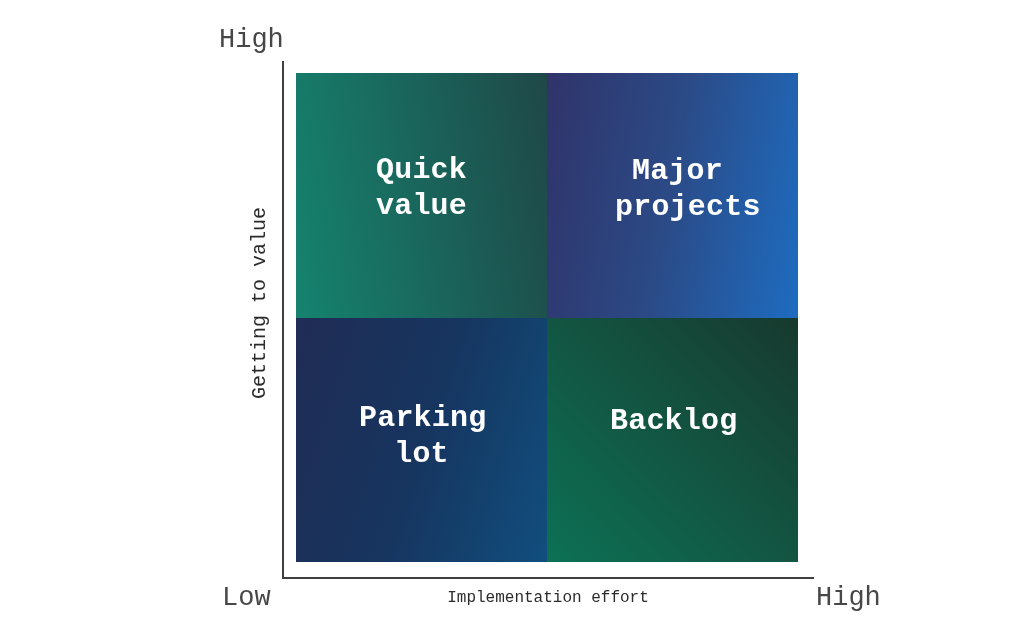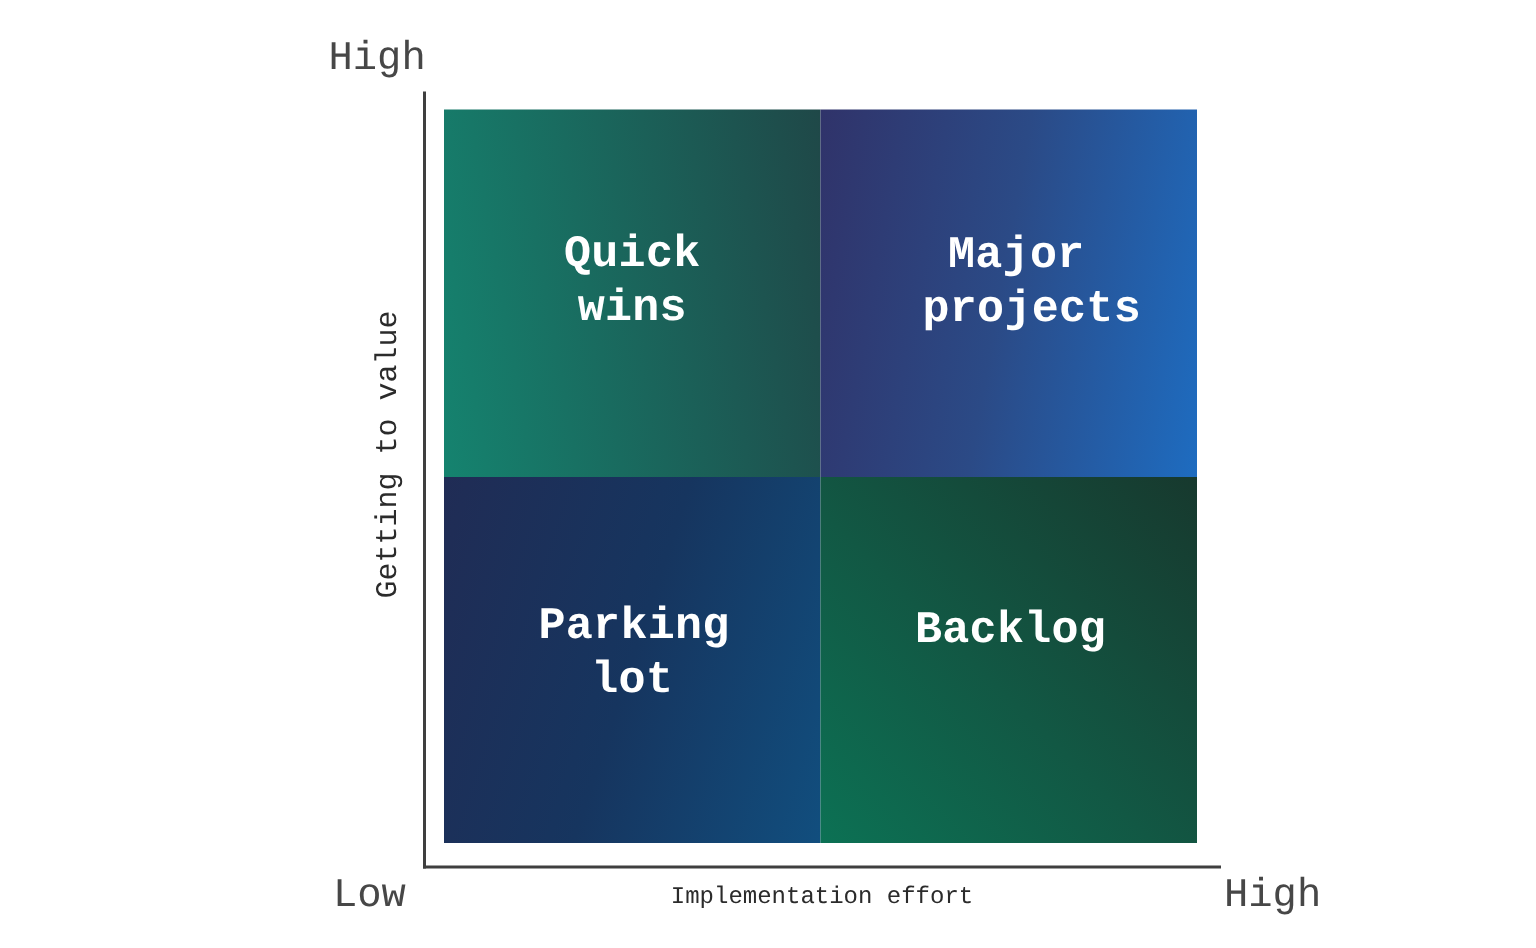--- a/index.html
+++ b/index.html
@@ -81,21 +81,21 @@
 
   <div class="axis-line v"></div>
 
   <div class="axis-line h"></div>
 
   <span class="lbl y-title">Getting to value</span>
 
   <div class="grid">
 
     <div class="quad q-tl">
-      <span class="q-label">Quick wins</span>
+      <span class="q-label">Quick value</span>
     </div>
 
     <div class="quad q-tr">
       <span class="q-label">Major projects</span>
     </div>
 
     <div class="quad q-br">
       <span class="q-label">Parking lot</span>
     </div>
 

